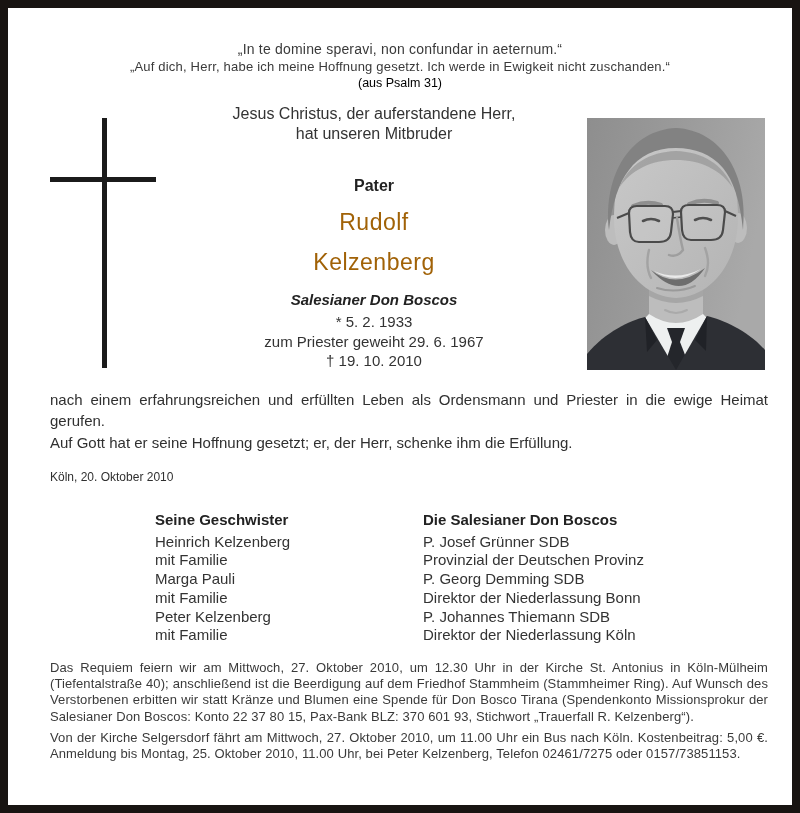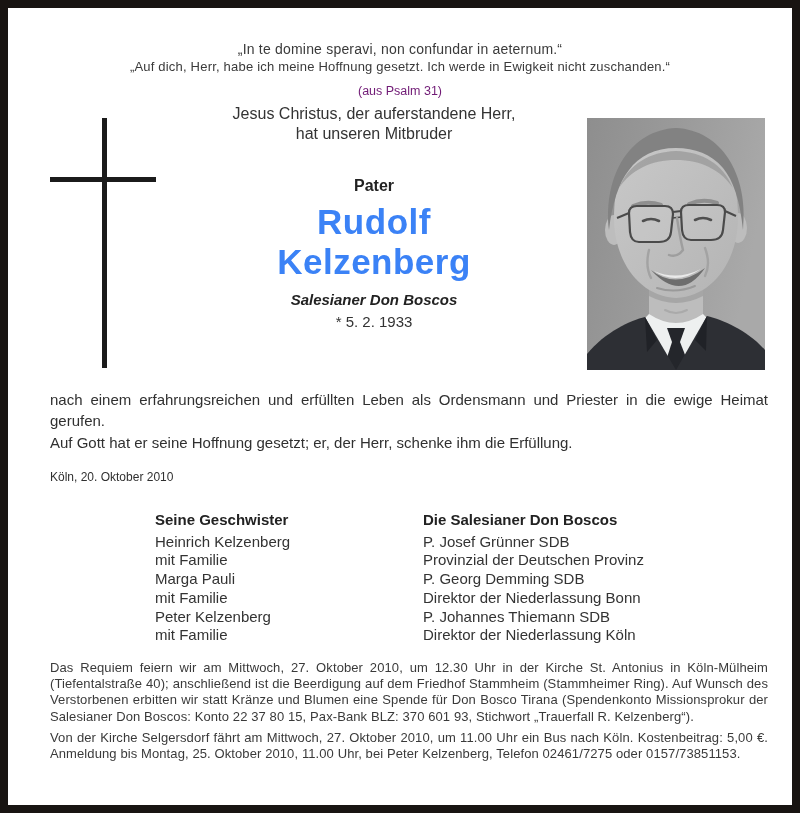--- a/index.html
+++ b/index.html
@@ -13,31 +13,31 @@
     font-family:"Liberation Sans", sans-serif;
     color:#2f2f2f;
     margin:0 auto;
   }
   .abs{position:absolute;}
 
   
   .quote-block{left:0;right:0;top:33px;text-align:center;}
   .quote-latin{font-size:14px;line-height:16px;color:#3a3a3a;letter-spacing:.2px;}
   .quote-german{font-size:13px;line-height:16px;color:#3a3a3a;letter-spacing:.2px;margin-top:2px;}
-  .quote-source{font-size:12.5px;line-height:16px;color:#701a75;margin-top:8px;}
+  .quote-source{font-size:12.5px;line-height:16px;color:#000000;}
 
   
   .cross-v{left:94px;top:110px;width:5px;height:250px;background:#1b1b1b;}
   .cross-h{left:42px;top:169px;width:106px;height:5px;background:#1b1b1b;}
 
   
   .center-block{left:182px;top:96px;width:368px;text-align:center;}
   .intro{font-size:16px;line-height:20px;color:#333;}
   .pater{font-size:16px;line-height:20px;font-weight:bold;color:#222;margin-top:32px;}
-  .big-name{font-size:35px;line-height:40px;font-weight:700;color:#3b82f6;letter-spacing:.5px;margin-top:6px;}
+  .big-name{font-size:23px;line-height:40px;font-weight:400;color:#a16207;letter-spacing:.5px;margin-top:6px;}
   .big-name.second{margin-top:0;}
   .order{font-size:15px;line-height:19px;font-weight:bold;color:#222;margin-top:8px;font-style:italic;}
   .dates{font-size:15px;line-height:19.5px;color:#333;margin-top:3px;}
 
   
   .portrait{left:579px;top:110px;width:178px;height:252px;}
   .portrait svg{display:block;width:100%;height:100%;}
 
   
   .body-block{left:42px;top:381px;width:718px;font-size:15px;line-height:21px;color:#303030;}
@@ -74,20 +74,22 @@
 
   <div class="abs center-block">
     <div class="intro">Jesus Christus, der auferstandene Herr,</div>
     <div class="intro">hat unseren Mitbruder</div>
     <div class="pater">Pater</div>
     <div class="big-name">Rudolf</div>
     <div class="big-name second">Kelzenberg</div>
     <div class="order">Salesianer Don Boscos</div>
     <div class="dates">
       <div>* 5. 2. 1933</div>
+      <div>zum Priester geweiht 29. 6. 1967</div>
+      <div>† 19. 10. 2010</div>
     </div>
   </div>
 
   <div class="abs portrait">
     <svg viewBox="0 0 178 252" preserveAspectRatio="none" aria-hidden="true">
       <defs>
         <linearGradient id="bgGrad" x1="0" y1="0" x2="1" y2="0.3">
           <stop offset="0" stop-color="#8e8e8e"></stop>
           <stop offset="0.55" stop-color="#9c9c9c"></stop>
           <stop offset="1" stop-color="#a9a9a9"></stop>

